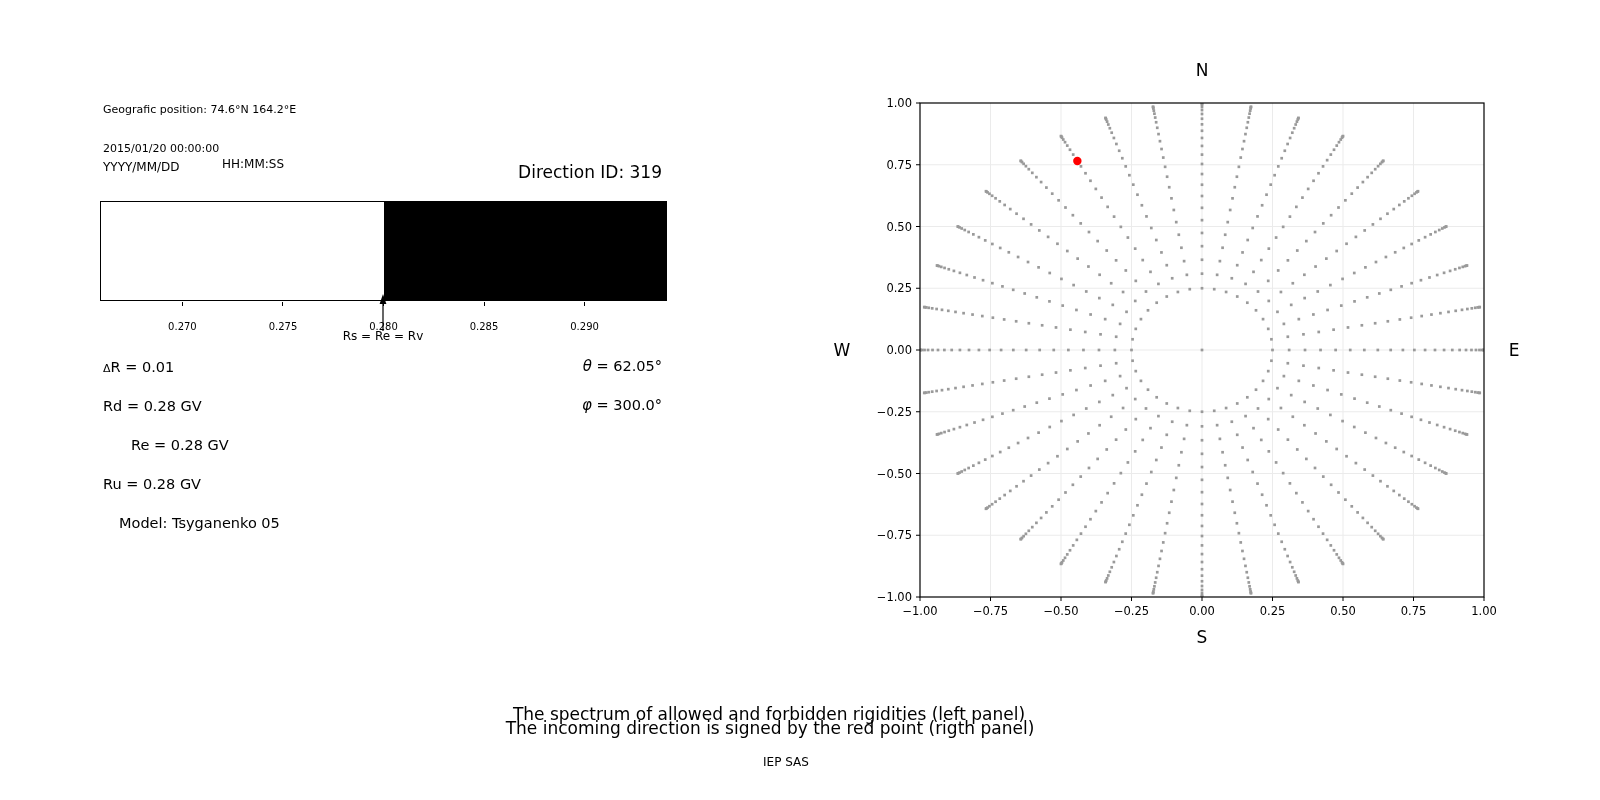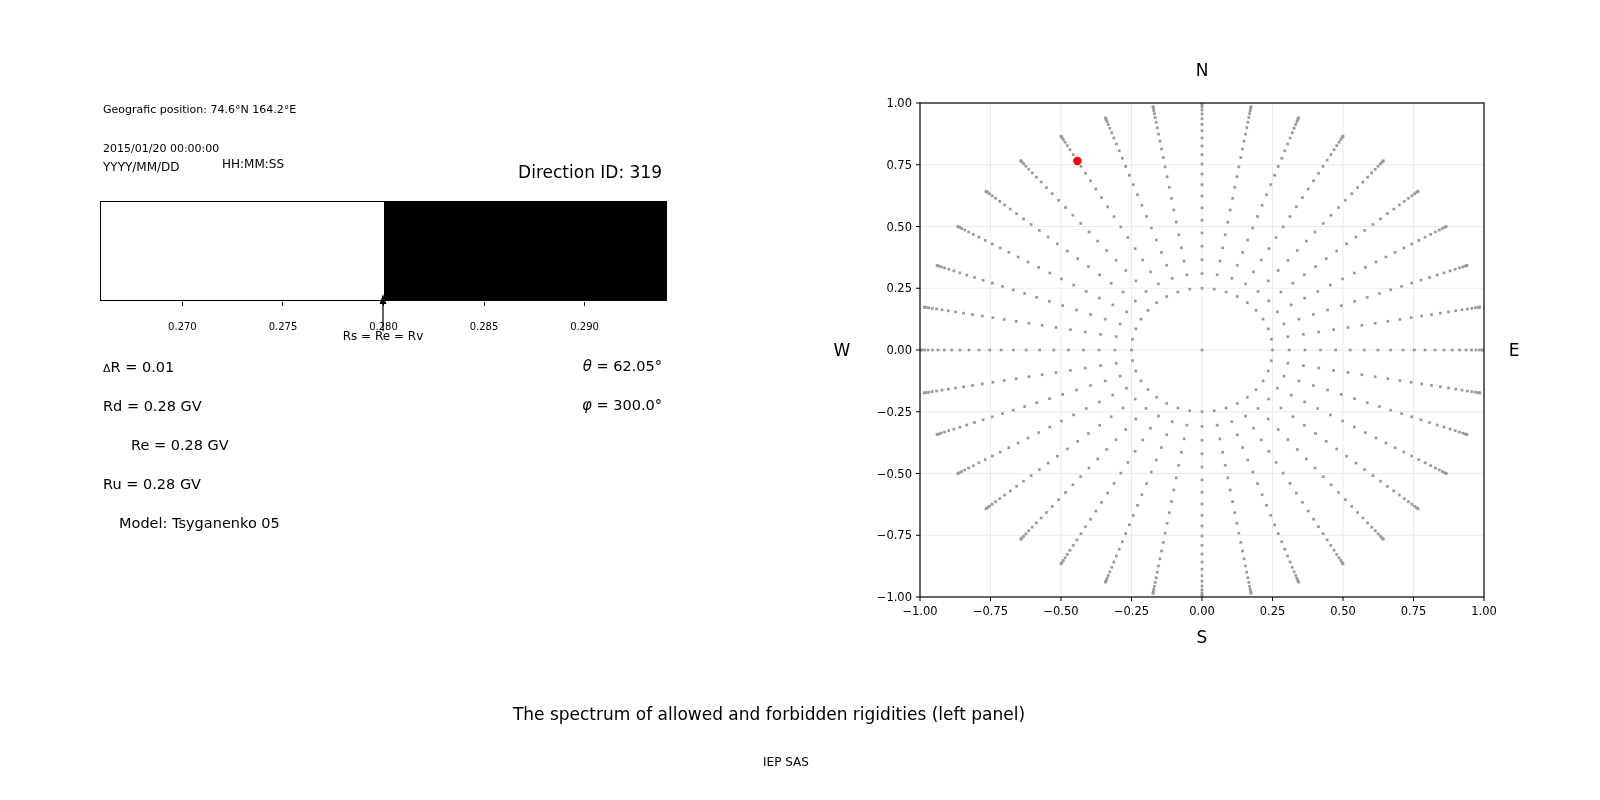--- a/index.html
+++ b/index.html
@@ -962,14 +962,15 @@
       </g>
       <g font-size="17">
         <text x="1202" y="76" text-anchor="middle">N</text>
         <text x="1202" y="643" text-anchor="middle">S</text>
         <text x="842" y="356" text-anchor="middle">W</text>
         <text x="1514" y="356" text-anchor="middle">E</text>
       </g>
     </svg>
 
   <div class="t fs17 center-wrap" style="top:705px;width:1538px;">The spectrum of allowed and forbidden rigidities (left panel)</div>
+  <div class="t fs17 center-wrap" style="top:719px;width:1540px;">The incoming direction is signed by the red point (rigth panel)</div>
   <div class="t fs10 center-wrap" style="top:756px;width:1572px;">IEP SAS</div>
 </div>
 
 </body></html>

